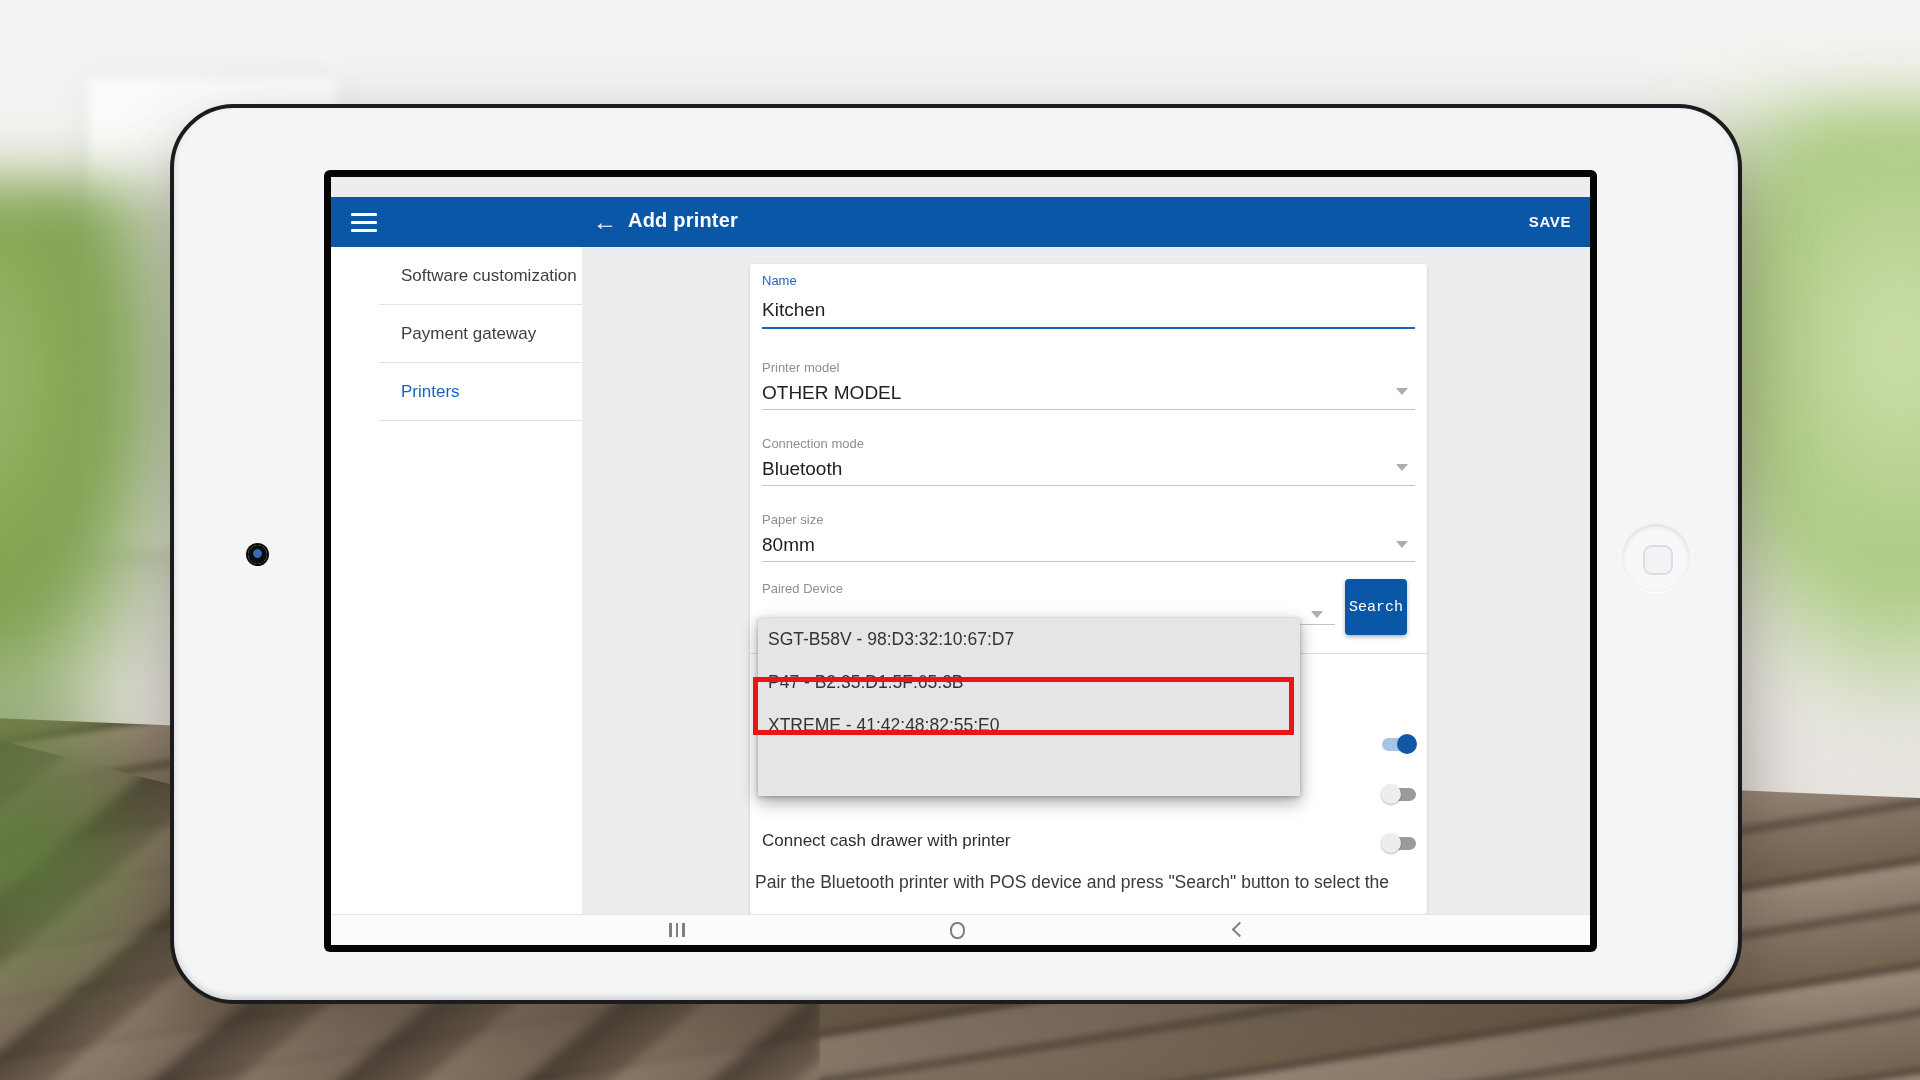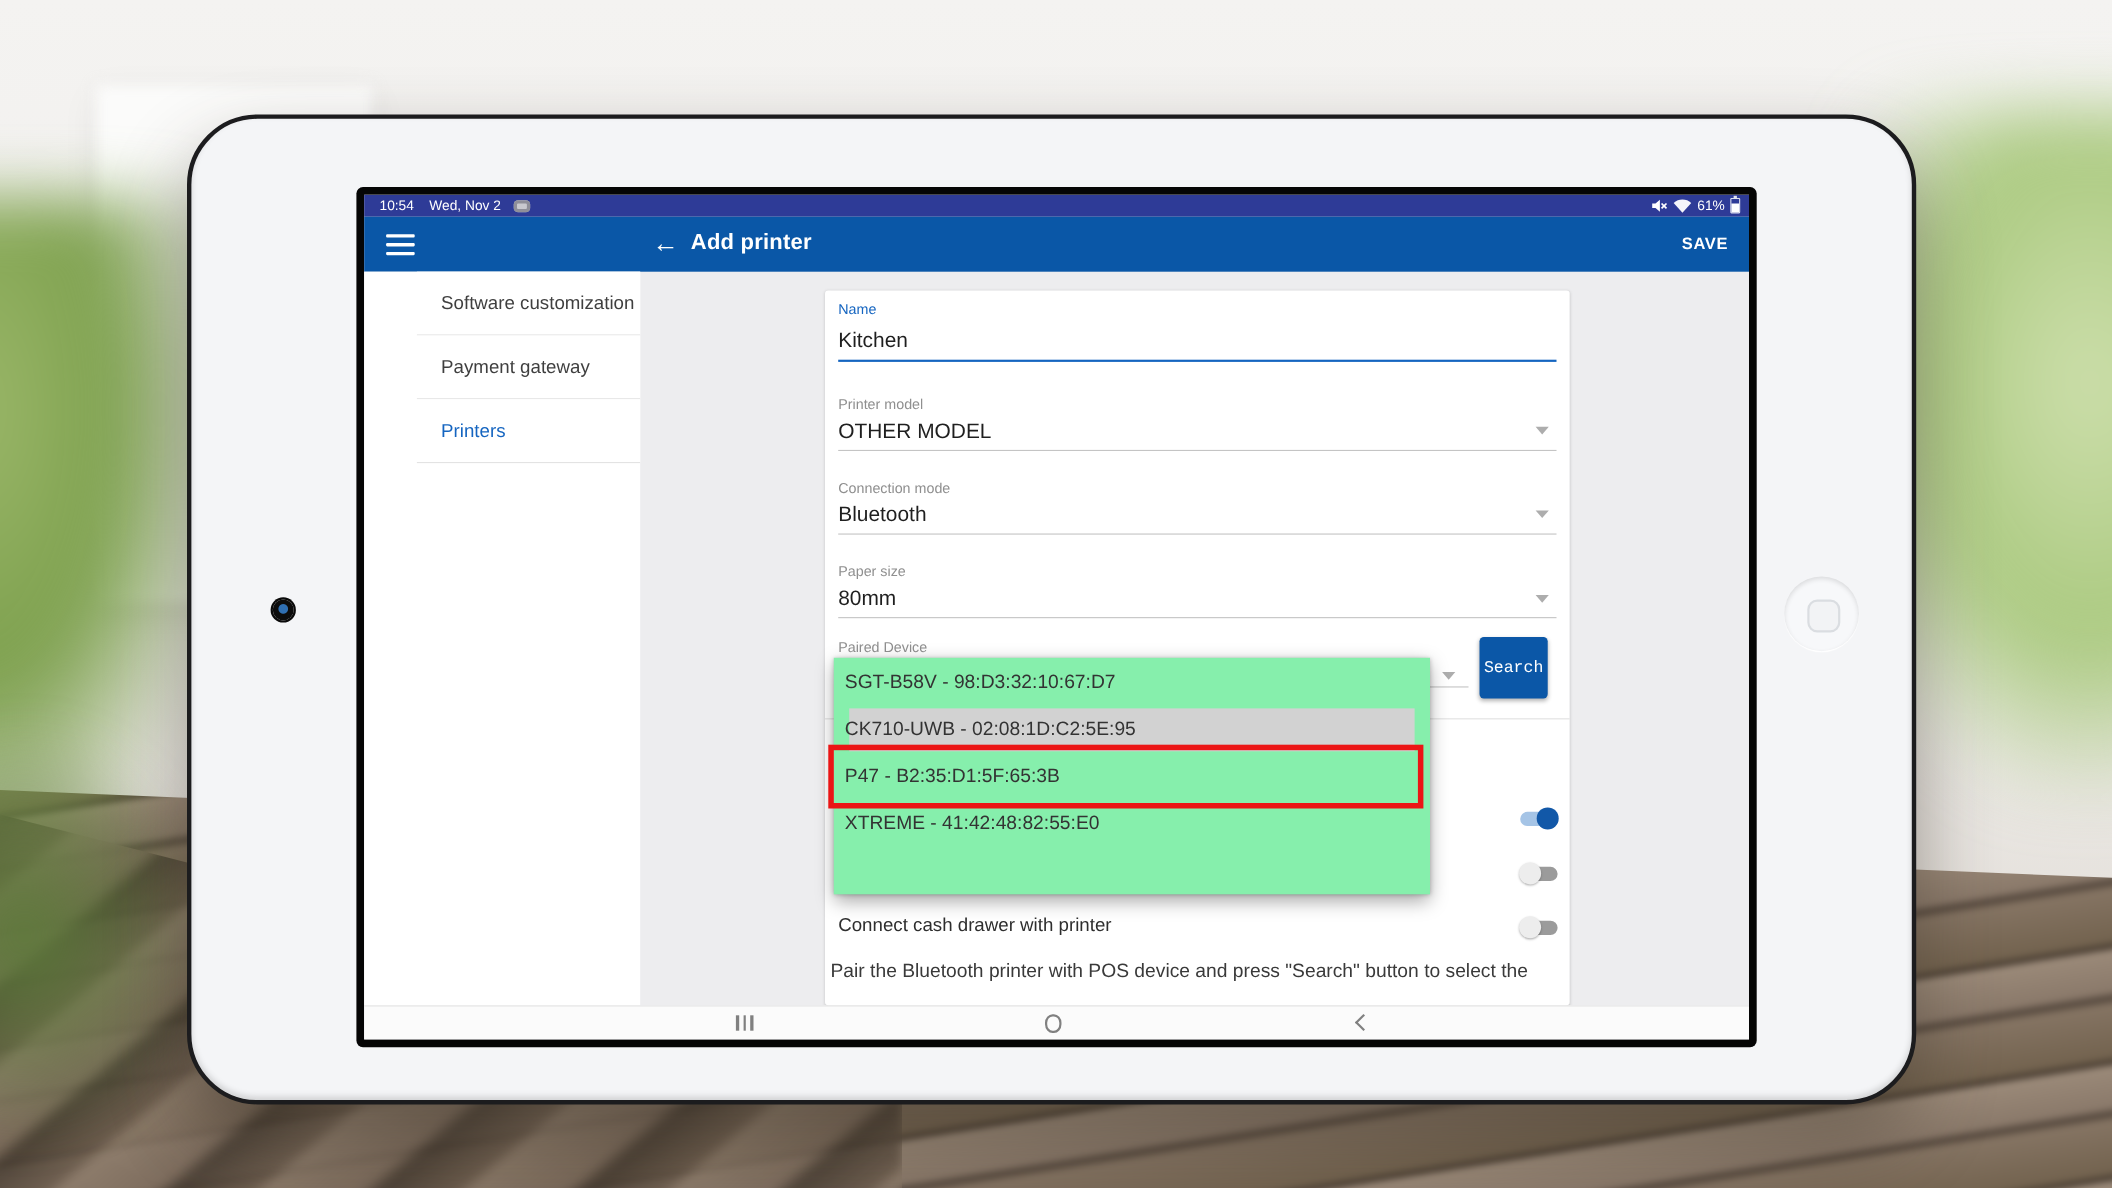--- a/index.html
+++ b/index.html
@@ -86,21 +86,21 @@
   .toggle .knob { position:absolute; top:0; width:20px; height:20px; border-radius:50%; }
   .toggle.on .track { background:#a5c4e6; }
   .toggle.on .knob { right:0; background:#1258a8; }
   .toggle.off .track { background:#9b9b9b; }
   .toggle.off .knob { left:0; background:#ededed; box-shadow:0 1px 2px rgba(0,0,0,.3); }
 
   .cash-label { position:absolute; left:12px; top:567px; font-size:17px; color:#2e2e2e; }
   .helper-text { position:absolute; left:5px; top:608px; width:665px; font-size:17.5px; color:#3a3a3a; }
 
   
-  .dropdown { position:absolute; left:8px; top:334px; width:542px; height:215px; background:#86efac;
+  .dropdown { position:absolute; left:8px; top:354px; width:542px; height:178px; background:#e5e5e5;
     box-shadow:0 6px 16px rgba(0,0,0,.35), 0 1px 4px rgba(0,0,0,.25); z-index:5; }
   .dd-item { position:relative; height:43px; display:flex; align-items:center; padding-left:10px;
     font-size:17.5px; color:#333; cursor:pointer; }
   .dd-item.highlighted::before { content:""; position:absolute; left:14px; right:14px; top:3px; bottom:1px; background:#d2d2d2; }
   .dd-item span { position:relative; }
   .annotation-box { position:absolute; left:3px; top:413px; width:541px; height:58px;
     border:5px solid #eb1515; z-index:6; pointer-events:none; }
 
   
   .nav-bar { position:absolute; left:0; bottom:0; width:100%; height:31px; background:#fbfbfb; border-top:1px solid #e4e4e4; }
@@ -122,37 +122,20 @@
 <div class="plant-left2"></div>
 <div class="plant-right"></div>
 
 <div class="tablet">
   <div class="camera-dot"></div>
   <div class="home-btn"></div>
 
   <div class="screen">
     <div class="screen-content">
 
-      <div class="status-bar">
-        <span class="sb-time">10:54</span>
-        <span class="sb-date">Wed, Nov 2</span>
-        <span class="sb-capture"></span>
-        <span class="sb-right">
-          <svg width="15" height="14" viewBox="0 0 15 14">
-            <polygon points="1,5 4,5 8,1.5 8,12.5 4,9 1,9" fill="#ffffff"></polygon>
-            <line x1="9.5" y1="5" x2="14" y2="9.5" stroke="#ffffff" stroke-width="1.6"></line>
-            <line x1="14" y1="5" x2="9.5" y2="9.5" stroke="#ffffff" stroke-width="1.6"></line>
-          </svg>
-          <svg width="17" height="13" viewBox="0 0 17 13">
-            <path d="M8.5 12.5 L0.5 3.5 A 12 12 0 0 1 16.5 3.5 Z" fill="#ffffff" opacity="0.95"></path>
-          </svg>
-          <span>61%</span>
-          <span class="sb-batt"></span>
-        </span>
-      </div>
 
       <div class="app-bar">
         <div class="hamburger">
             <span></span>
             <span></span>
             <span></span>
           </div>
         <span class="back-arrow">←</span>
         <span class="app-title">Add printer</span>
         <span class="save-btn">SAVE</span>
@@ -208,23 +191,20 @@
           <div class="toggle off" style="top:569px;">
             <span class="track"></span>
               <span class="knob"></span>
           </div>
 
           <div class="helper-text">Pair the Bluetooth printer with POS device and press "Search" button to select the</div>
 
           <div class="dropdown">
             <div class="dd-item">
                 <span>SGT-B58V - 98:D3:32:10:67:D7</span>
-              </div>
-            <div class="dd-item highlighted">
-                <span>CK710-UWB - 02:08:1D:C2:5E:95</span>
               </div>
             <div class="dd-item">
                 <span>P47 - B2:35:D1:5F:65:3B</span>
               </div>
             <div class="dd-item">
                 <span>XTREME - 41:42:48:82:55:E0</span>
               </div>
           </div>
 
           <div class="annotation-box"></div>

